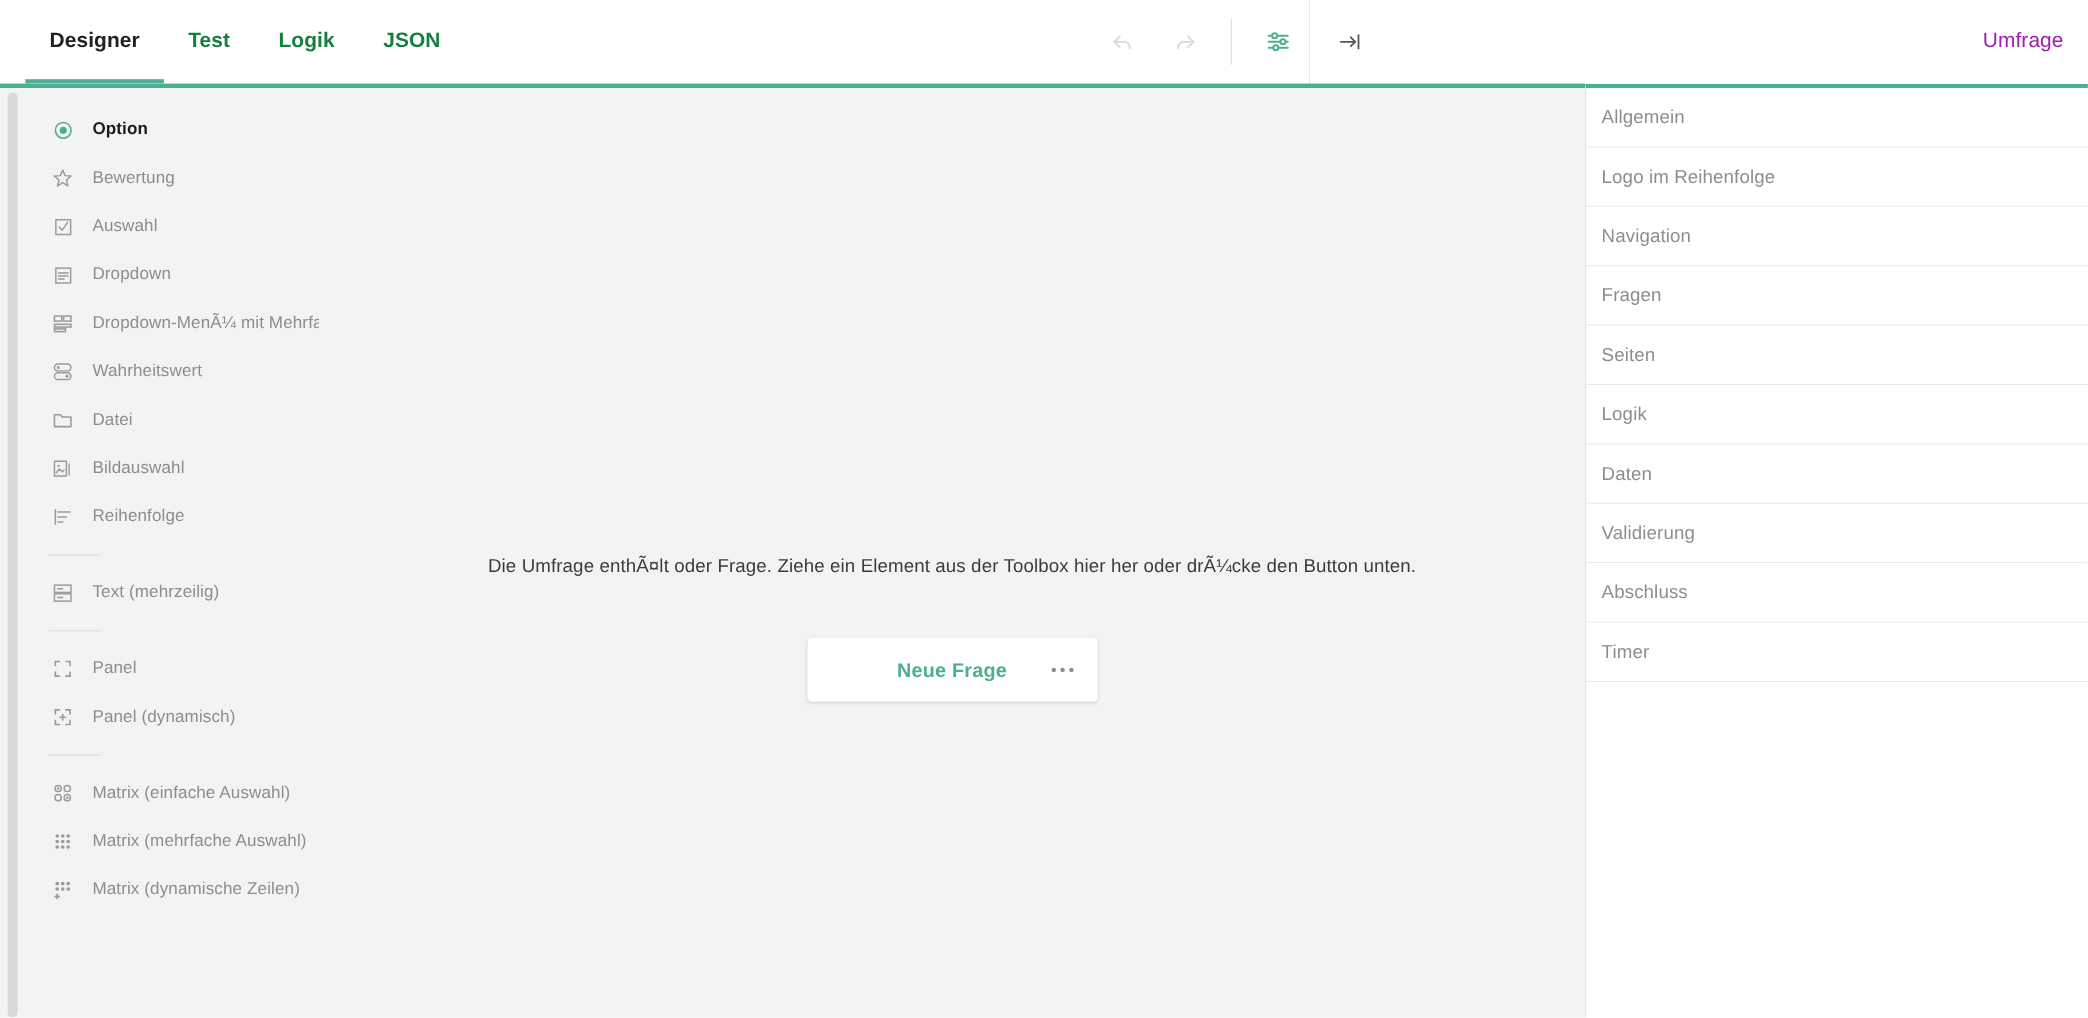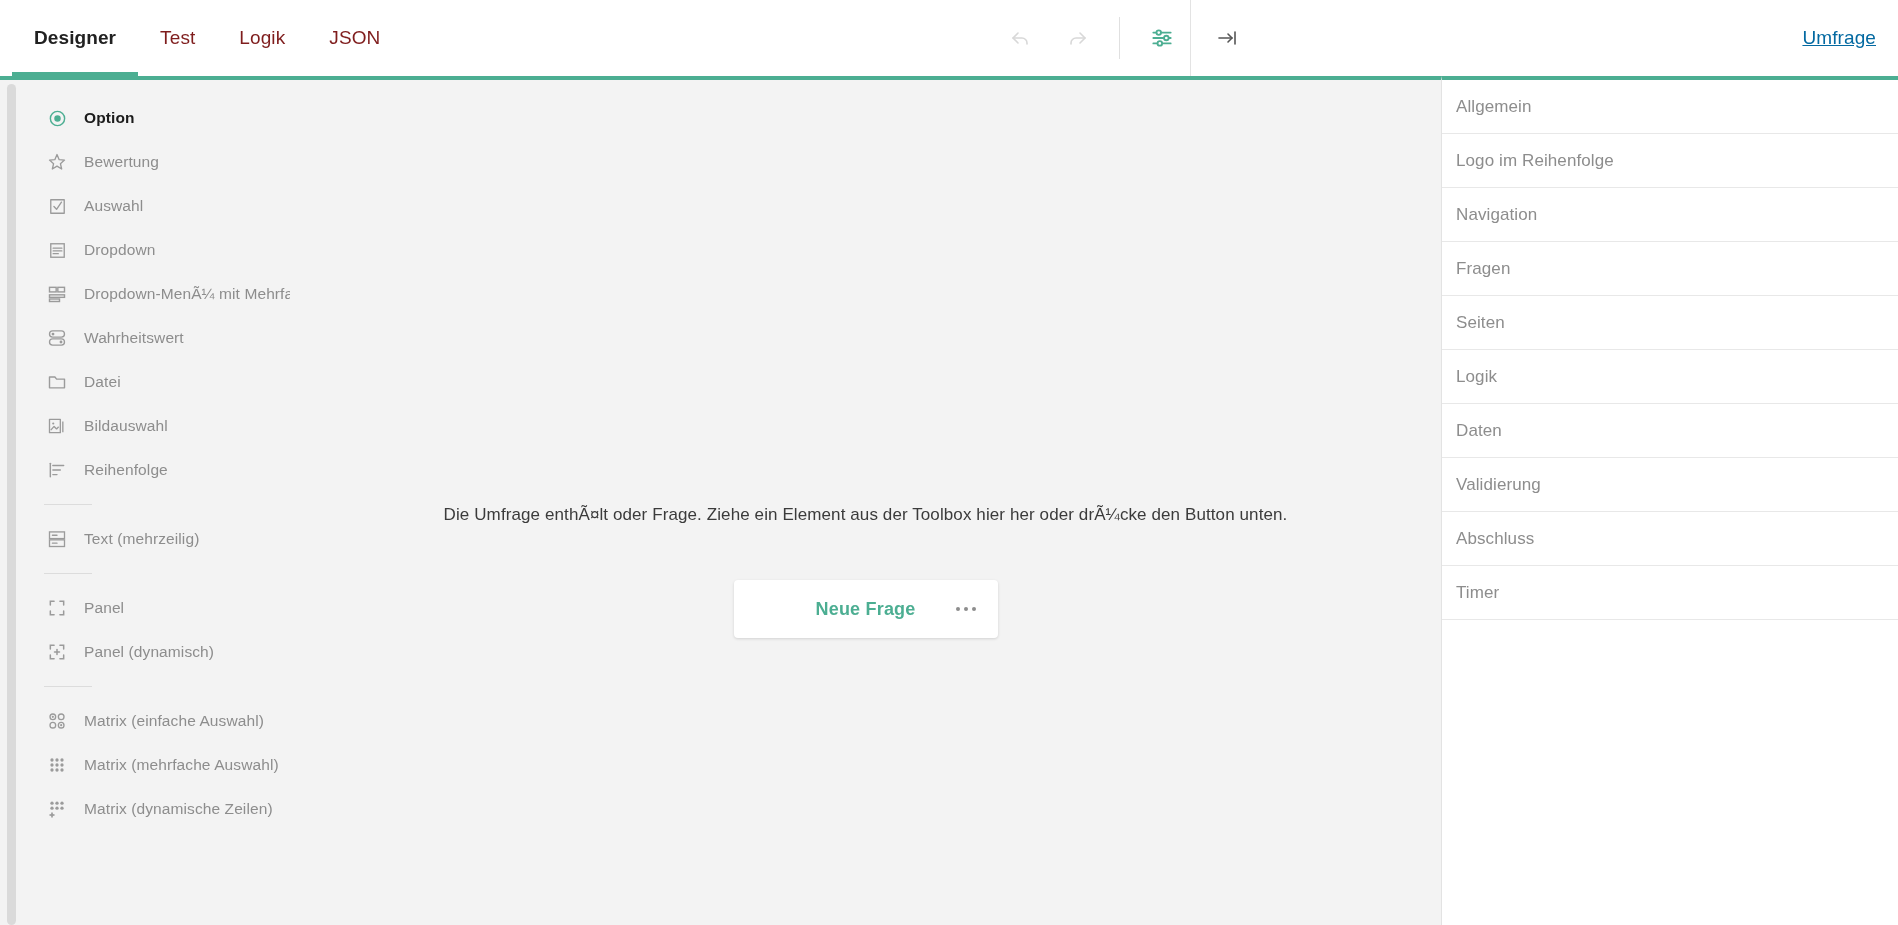--- a/index.html
+++ b/index.html
@@ -27,33 +27,34 @@
     flex: 0 0 76px;
     display: flex;
     align-items: stretch;
     background: #ffffff;
     position: relative;
   }
 
   .tabs {
     display: flex;
     align-items: stretch;
-    padding-left: 12px;
+    padding-left: 23px;
   }
 
   .tab {
     display: flex;
     align-items: center;
     padding: 0 22px;
     font-size: 19px;
-    color: #7f1d1d;
+    color: #15803d;
     letter-spacing: .1px;
     cursor: pointer;
     position: relative;
     user-select: none;
+    font-weight: bold;
   }
 
   .tab.active {
     color: #212121;
     font-weight: bold;
   }
 
   .tab.active::after {
     content: "";
     position: absolute;
@@ -110,23 +111,22 @@
     height: 38px;
     display: flex;
     align-items: center;
     justify-content: center;
     cursor: pointer;
   }
 
   .rp-title {
     margin-left: auto;
     font-size: 19px;
-    color: #0369a1;
+    color: #a21caf;
     letter-spacing: .1px;
-    text-decoration: underline;
   }
 
   
   .body {
     flex: 1 1 auto;
     display: flex;
     align-items: stretch;
     min-height: 0;
   }
 

